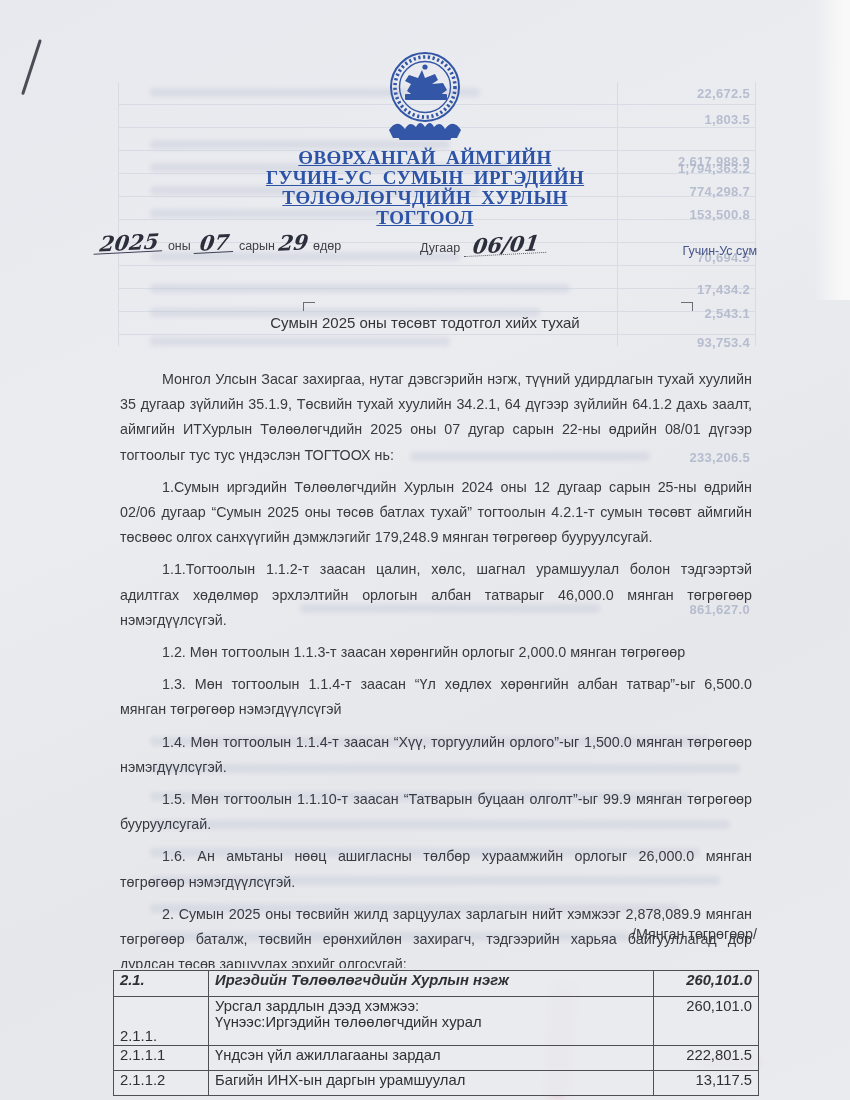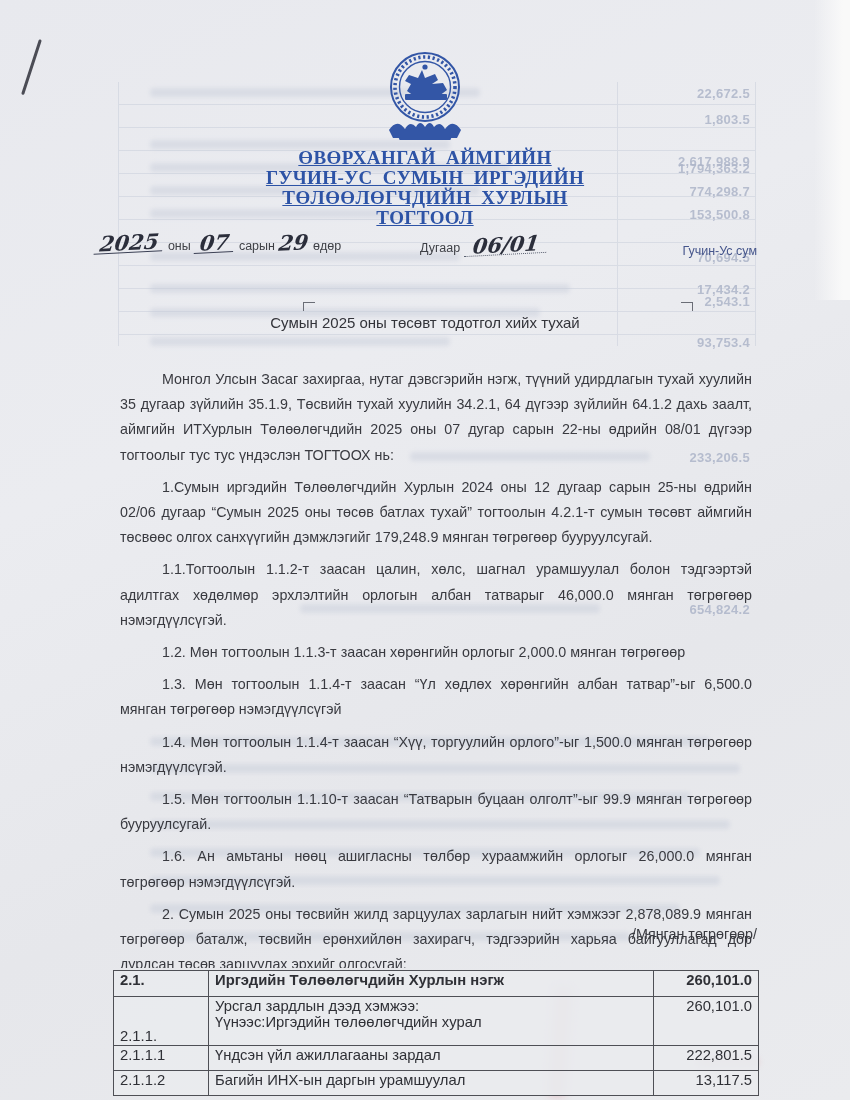--- a/index.html
+++ b/index.html
@@ -16,21 +16,21 @@
     filter:blur(.5px);
   }
   .ghost-grid .gv{position:absolute;top:0;bottom:0;width:1px;background:#c3c9d7;}
   .gv1{left:0;} .gv2{left:499px;} .gv3{left:637px;}
   .ghost-num{
     position:absolute;right:100px;font-size:13px;font-weight:700;color:#adb5c9;
     opacity:.85;filter:blur(.7px);letter-spacing:.3px;
   }
   .gn0{top:86px;} .gn1{top:112px;} .gn2{top:134px;margin-top:20px;} .gn3{top:161px;}
   .gn4{top:184px;} .gn5{top:207px;} .gn6{top:250px;} .gn7{top:282px;margin-left:48px;}
-  .gn8{top:294px;text-align:center;} .gn9{top:335px;} .gn10{top:450px;} .gn11{top:602px;}
+  .gn8{top:306px;text-align:center;} .gn9{top:335px;} .gn10{top:450px;} .gn11{top:602px;}
   .ghost-bar{position:absolute;height:9px;border-radius:4px;background:#c6ccd9;opacity:.45;filter:blur(2px);}
   .gb0{left:150px;top:88px;width:330px;} .gb1{left:150px;top:140px;width:300px;}
   .gb2{left:150px;top:163px;width:360px;} .gb3{left:150px;top:186px;width:330px;}
   .gb4{left:150px;top:209px;width:280px;} .gb5{left:150px;top:252px;width:310px;}
   .gb6{left:150px;top:284px;width:420px;} .gb7{left:150px;top:308px;width:390px;}
   .gb8{left:150px;top:337px;width:300px;} .gb9{left:410px;top:452px;width:240px;}
   .gb10{left:300px;top:604px;width:300px;} .gb11{left:150px;top:737px;width:560px;}
   .gb12{left:150px;top:764px;width:590px;} .gb13{left:150px;top:792px;width:540px;}
   .gb14{left:150px;top:820px;width:580px;} .gb15{left:150px;top:848px;width:550px;}
   .gb16{left:150px;top:876px;width:570px;} .gb17{left:150px;top:904px;width:530px;}
@@ -71,21 +71,21 @@
     font-size:14.3px;line-height:25.2px;color:#393a40;text-align:justify;}
   .body-text p{margin:7px;text-indent:42px;}
   .unit-note{position:absolute;top:926px;right:93px;font-size:14.3px;color:#393a40;}
   
   .budget-table{position:absolute;top:970px;left:113px;width:646px;border-collapse:collapse;
     font-size:14.8px;color:#2f3036;table-layout:fixed;}
   .budget-table td{border:1.4px solid #4e4f55;padding:1px 6px;vertical-align:top;
     background:rgba(233,234,238,.92);}
   .budget-table .c-code{width:82px;}
   .budget-table .c-amt{width:92px;text-align:right;}
-  .budget-table .row-bold td{font-weight:700;}
+  .budget-table .row-bold td{font-weight:700;font-style:italic;}
   .budget-table .h26{height:23px;} .budget-table .h48{height:46px;} .budget-table .h25{height:22px;}
   .budget-table .v-bottom{vertical-align:bottom;}
   .desc-line{display:block;}
 </style>
 </head>
 <body>
 
 <div class="page">
 
   <div class="ghost-layer">
@@ -98,21 +98,21 @@
     <span class="ghost-num gn1">1,803.5</span>
     <span class="ghost-num gn2">2,617,988.9</span>
     <span class="ghost-num gn3">1,794,363.2</span>
     <span class="ghost-num gn4">774,298.7</span>
     <span class="ghost-num gn5">153,500.8</span>
     <span class="ghost-num gn6">70,694.5</span>
     <span class="ghost-num gn7">17,434.2</span>
     <span class="ghost-num gn8">2,543.1</span>
     <span class="ghost-num gn9">93,753.4</span>
     <span class="ghost-num gn10">233,206.5</span>
-    <span class="ghost-num gn11">654,824.2</span>
+    <span class="ghost-num gn11">861,627.0</span>
     <div class="ghost-bar gb0"></div>
     <div class="ghost-bar gb1"></div>
     <div class="ghost-bar gb2"></div>
     <div class="ghost-bar gb3"></div>
     <div class="ghost-bar gb4"></div>
     <div class="ghost-bar gb5"></div>
     <div class="ghost-bar gb6"></div>
     <div class="ghost-bar gb7"></div>
     <div class="ghost-bar gb8"></div>
     <div class="ghost-bar gb9"></div>

